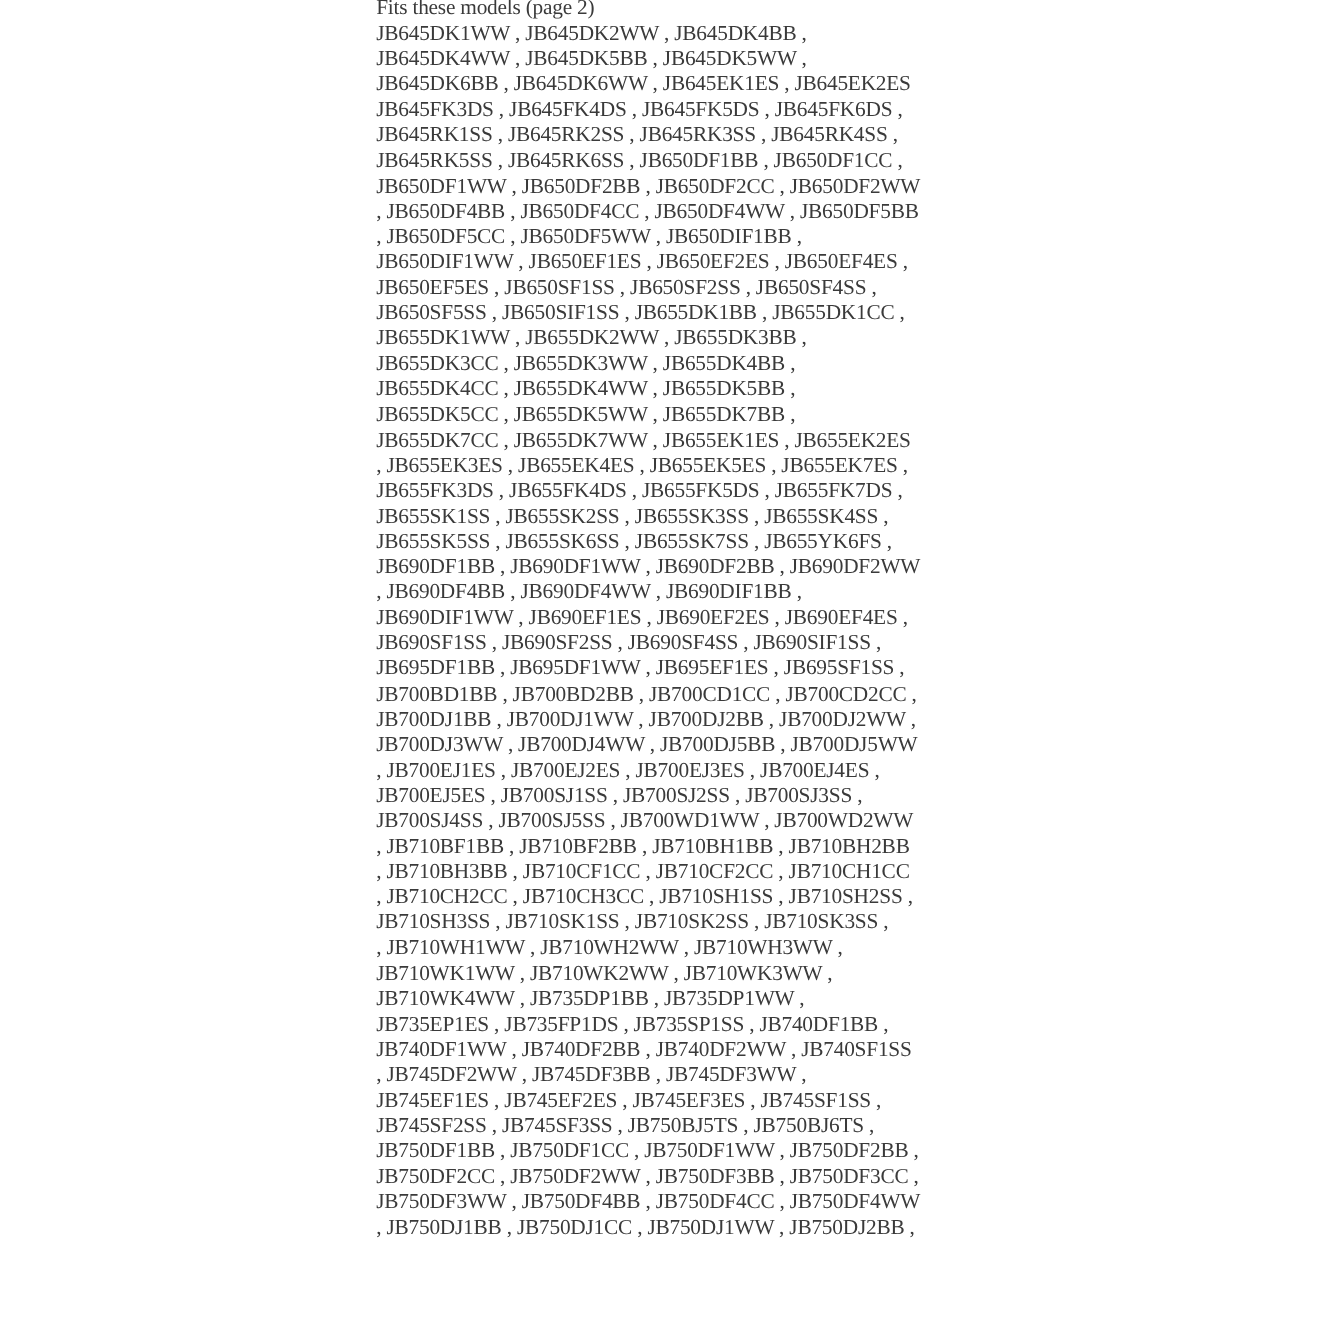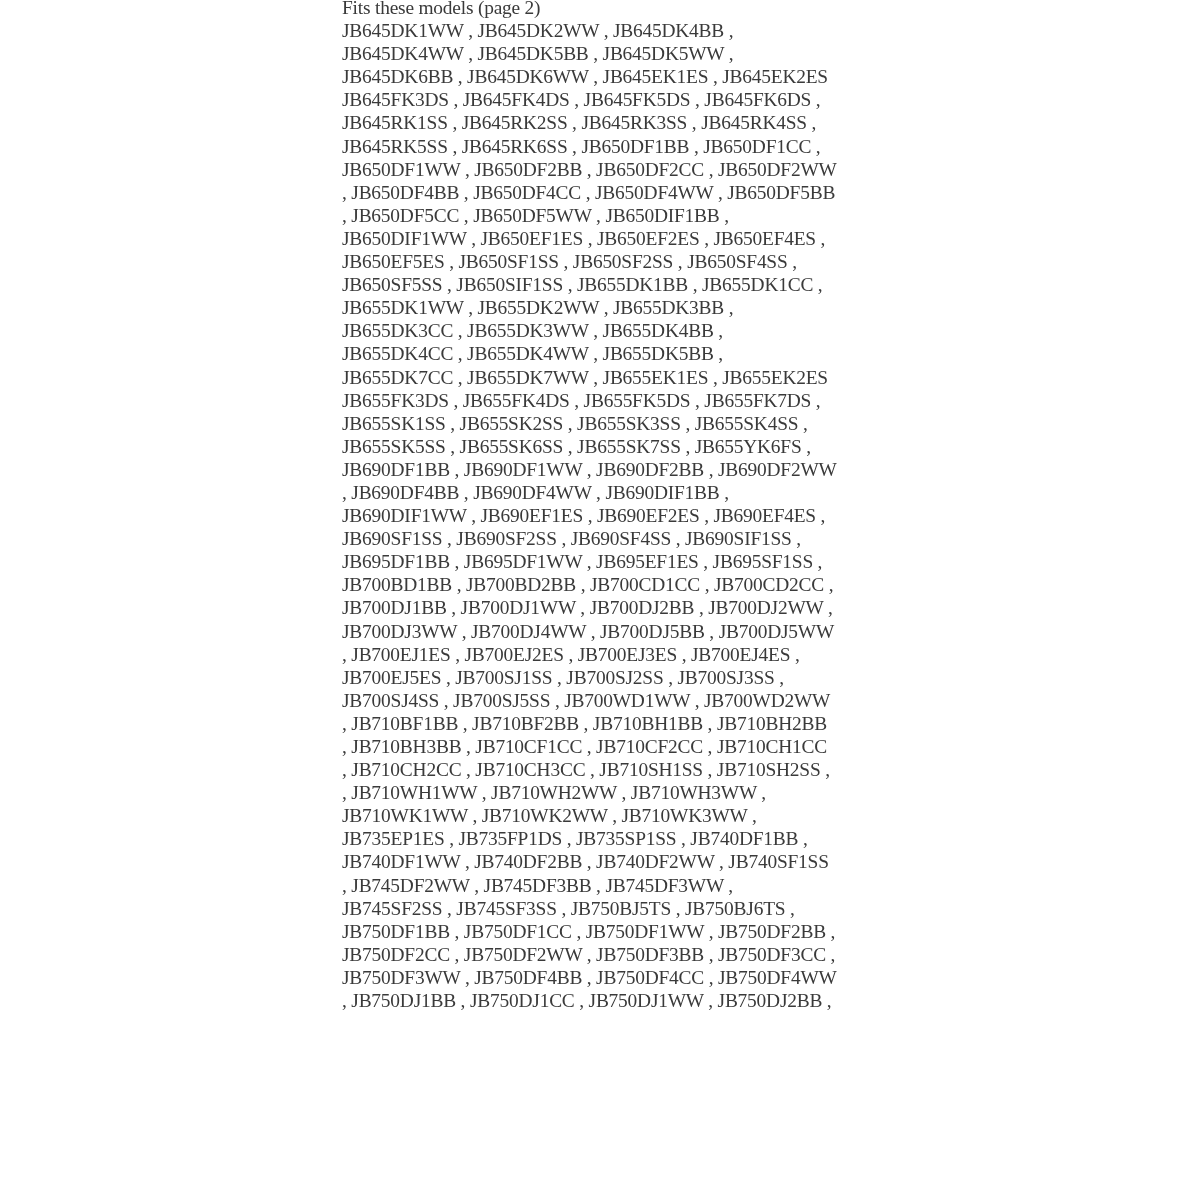--- a/index.html
+++ b/index.html
@@ -31,42 +31,47 @@
       <span class="line">JB645RK5SS , JB645RK6SS , JB650DF1BB , JB650DF1CC ,</span>
       <span class="line">JB650DF1WW , JB650DF2BB , JB650DF2CC , JB650DF2WW</span>
       <span class="line">, JB650DF4BB , JB650DF4CC , JB650DF4WW , JB650DF5BB</span>
       <span class="line">, JB650DF5CC , JB650DF5WW , JB650DIF1BB ,</span>
       <span class="line">JB650DIF1WW , JB650EF1ES , JB650EF2ES , JB650EF4ES ,</span>
       <span class="line">JB650EF5ES , JB650SF1SS , JB650SF2SS , JB650SF4SS ,</span>
       <span class="line">JB650SF5SS , JB650SIF1SS , JB655DK1BB , JB655DK1CC ,</span>
       <span class="line">JB655DK1WW , JB655DK2WW , JB655DK3BB ,</span>
       <span class="line">JB655DK3CC , JB655DK3WW , JB655DK4BB ,</span>
       <span class="line">JB655DK4CC , JB655DK4WW , JB655DK5BB ,</span>
+      <span class="line">JB655DK5CC , JB655DK5WW , JB655DK7BB ,</span>
       <span class="line">JB655DK7CC , JB655DK7WW , JB655EK1ES , JB655EK2ES</span>
+      <span class="line">, JB655EK3ES , JB655EK4ES , JB655EK5ES , JB655EK7ES ,</span>
       <span class="line">JB655FK3DS , JB655FK4DS , JB655FK5DS , JB655FK7DS ,</span>
       <span class="line">JB655SK1SS , JB655SK2SS , JB655SK3SS , JB655SK4SS ,</span>
       <span class="line">JB655SK5SS , JB655SK6SS , JB655SK7SS , JB655YK6FS ,</span>
       <span class="line">JB690DF1BB , JB690DF1WW , JB690DF2BB , JB690DF2WW</span>
       <span class="line">, JB690DF4BB , JB690DF4WW , JB690DIF1BB ,</span>
       <span class="line">JB690DIF1WW , JB690EF1ES , JB690EF2ES , JB690EF4ES ,</span>
       <span class="line">JB690SF1SS , JB690SF2SS , JB690SF4SS , JB690SIF1SS ,</span>
       <span class="line">JB695DF1BB , JB695DF1WW , JB695EF1ES , JB695SF1SS ,</span>
       <span class="line">JB700BD1BB , JB700BD2BB , JB700CD1CC , JB700CD2CC ,</span>
       <span class="line">JB700DJ1BB , JB700DJ1WW , JB700DJ2BB , JB700DJ2WW ,</span>
       <span class="line">JB700DJ3WW , JB700DJ4WW , JB700DJ5BB , JB700DJ5WW</span>
       <span class="line">, JB700EJ1ES , JB700EJ2ES , JB700EJ3ES , JB700EJ4ES ,</span>
       <span class="line">JB700EJ5ES , JB700SJ1SS , JB700SJ2SS , JB700SJ3SS ,</span>
       <span class="line">JB700SJ4SS , JB700SJ5SS , JB700WD1WW , JB700WD2WW</span>
       <span class="line">, JB710BF1BB , JB710BF2BB , JB710BH1BB , JB710BH2BB</span>
       <span class="line">, JB710BH3BB , JB710CF1CC , JB710CF2CC , JB710CH1CC</span>
       <span class="line">, JB710CH2CC , JB710CH3CC , JB710SH1SS , JB710SH2SS ,</span>
+      <span class="line">JB710SH3SS , JB710SK1SS , JB710SK2SS , JB710SK3SS ,</span>
       <span class="line">, JB710WH1WW , JB710WH2WW , JB710WH3WW ,</span>
       <span class="line">JB710WK1WW , JB710WK2WW , JB710WK3WW ,</span>
+      <span class="line">JB710WK4WW , JB735DP1BB , JB735DP1WW ,</span>
       <span class="line">JB735EP1ES , JB735FP1DS , JB735SP1SS , JB740DF1BB ,</span>
       <span class="line">JB740DF1WW , JB740DF2BB , JB740DF2WW , JB740SF1SS</span>
       <span class="line">, JB745DF2WW , JB745DF3BB , JB745DF3WW ,</span>
+      <span class="line">JB745EF1ES , JB745EF2ES , JB745EF3ES , JB745SF1SS ,</span>
       <span class="line">JB745SF2SS , JB745SF3SS , JB750BJ5TS , JB750BJ6TS ,</span>
       <span class="line">JB750DF1BB , JB750DF1CC , JB750DF1WW , JB750DF2BB ,</span>
       <span class="line">JB750DF2CC , JB750DF2WW , JB750DF3BB , JB750DF3CC ,</span>
       <span class="line">JB750DF3WW , JB750DF4BB , JB750DF4CC , JB750DF4WW</span>
       <span class="line">, JB750DJ1BB , JB750DJ1CC , JB750DJ1WW , JB750DJ2BB ,</span>
     </div>
 </div>
 
 </body></html>

